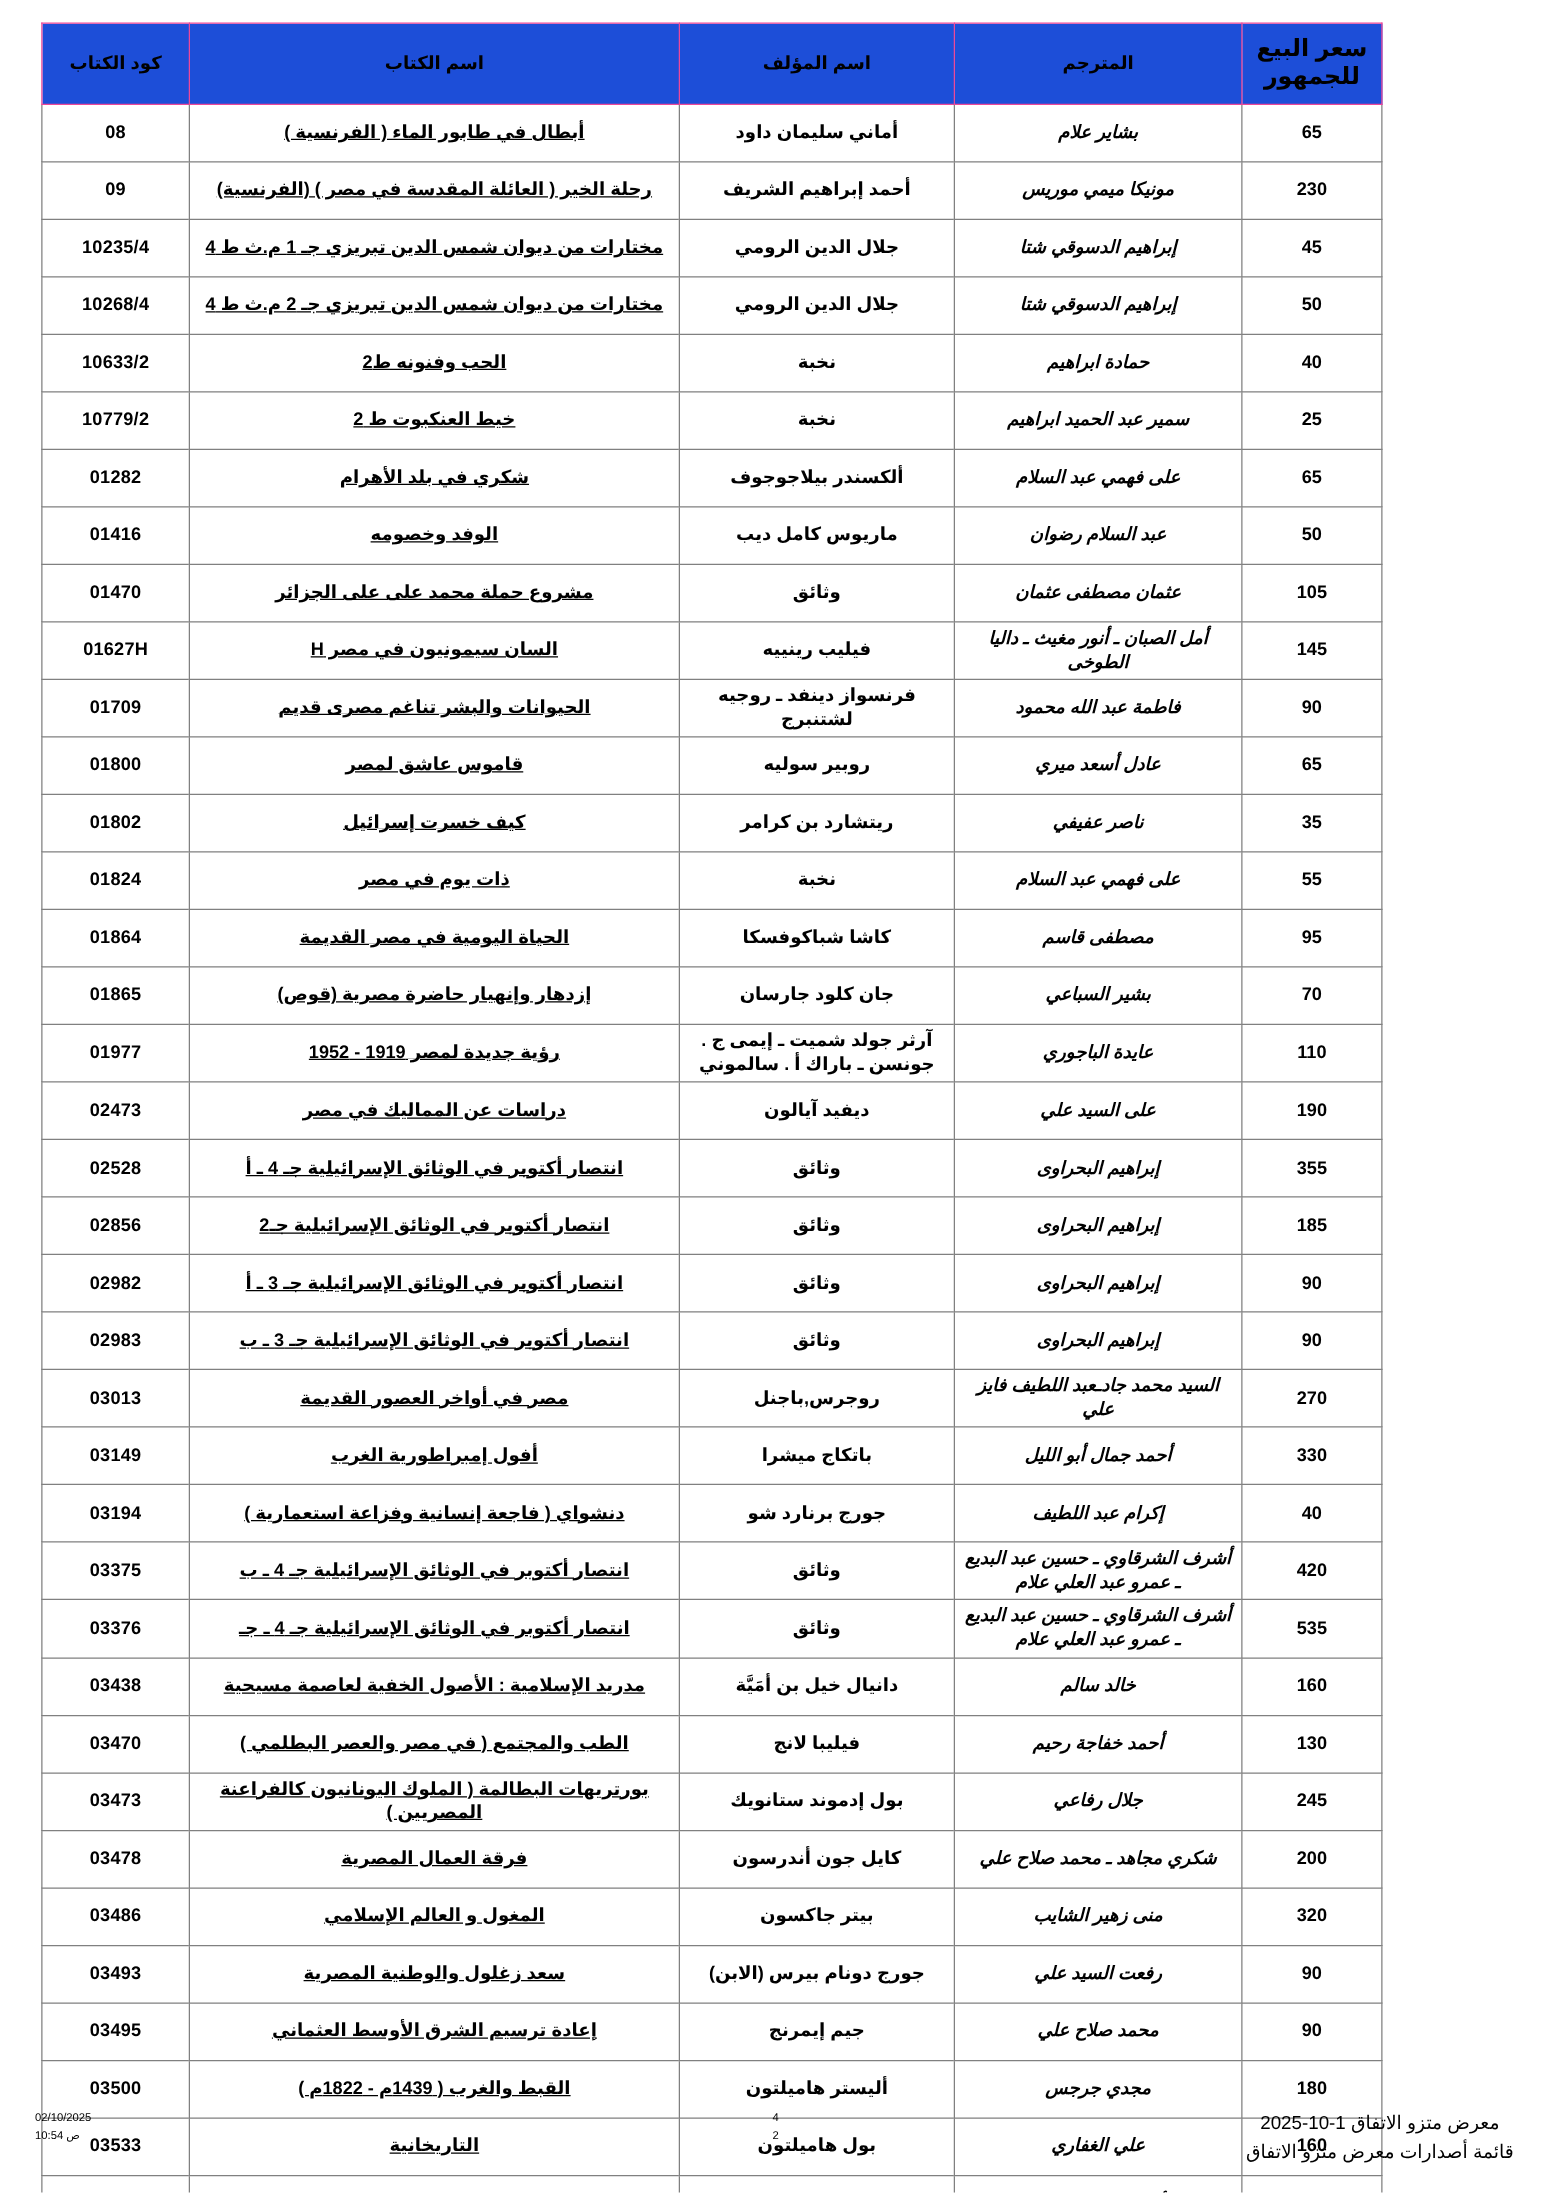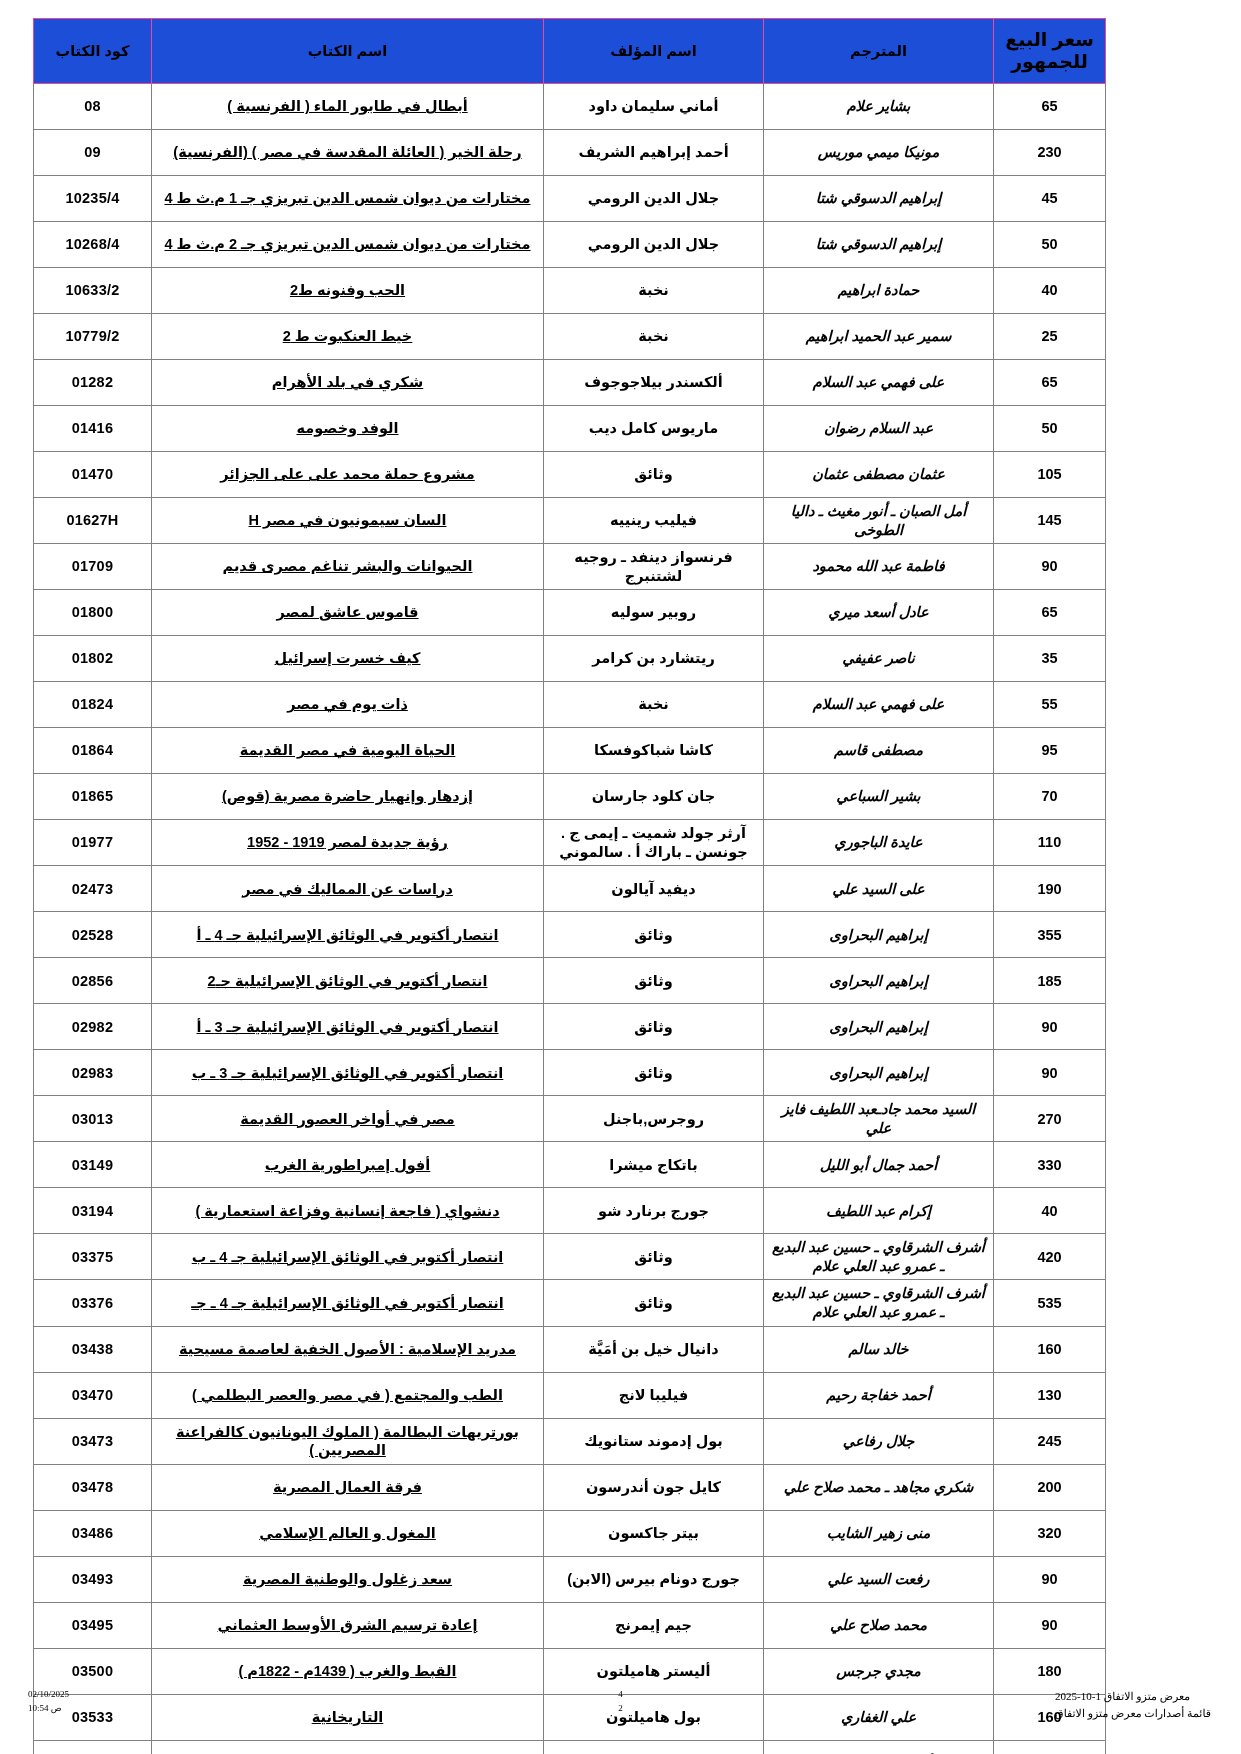--- a/index.html
+++ b/index.html
@@ -98,26 +98,26 @@
     left: 0;
     top: 0;
     width: 1241px;
     text-align: center;
     line-height: 1.5;
   }
   .footer-right {
     position: absolute;
     right: 30px;
     top: 0;
-    text-align: left;
+    text-align: center;
     direction: rtl;
     line-height: 1.5;
-    font-size: 11px;
-  }
-  .footer-line { display: block; white-space: nowrap; font-family: Liberation Serif, serif; }
+    font-size: 15px;
+  }
+  .footer-line { display: block; white-space: nowrap; }
 </style>
 </head>
 <body>
 
 <div class="page">
 
   <div class="table-wrap">
     <table class="catalog">
       <colgroup>
         <col class="c-price">

